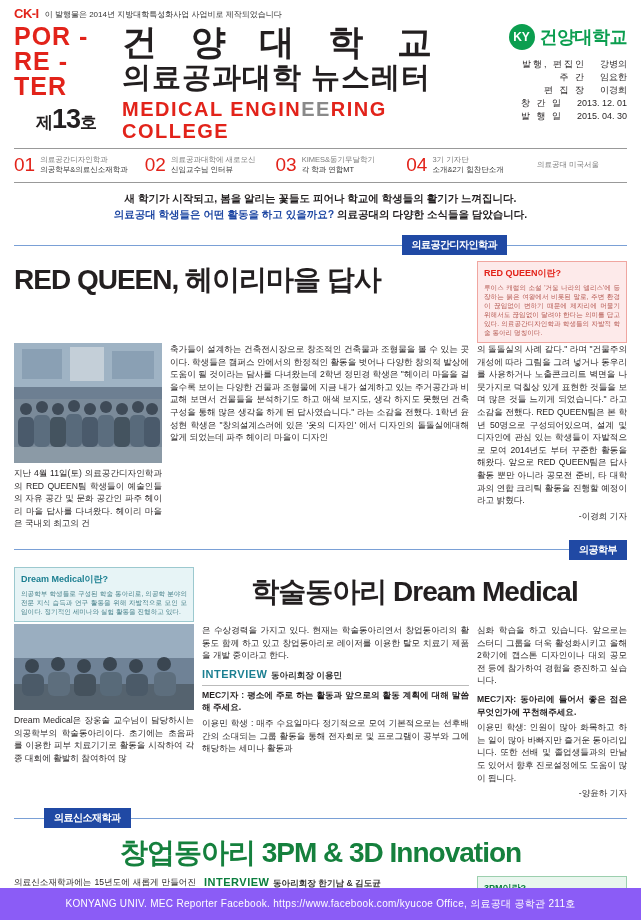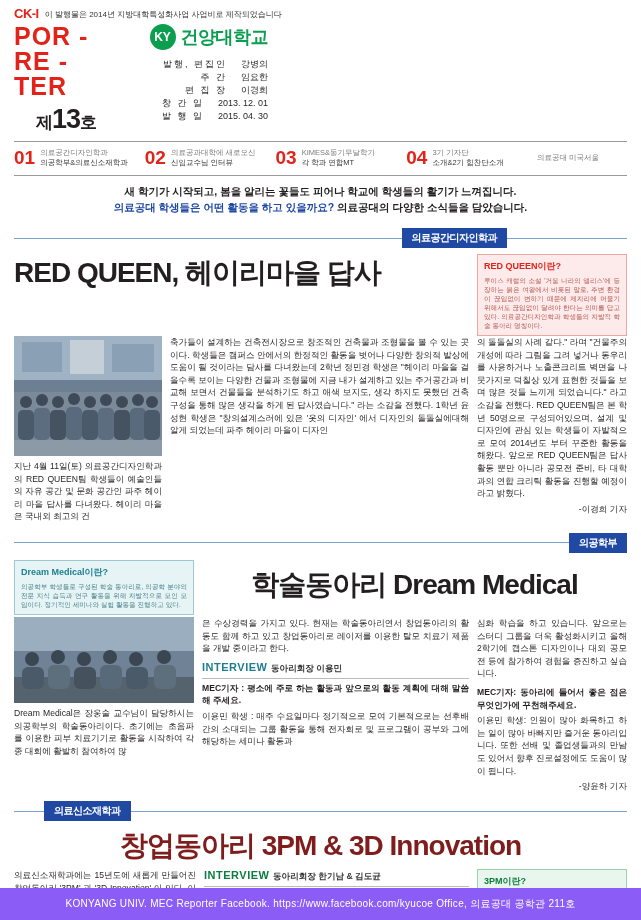--- a/index.html
+++ b/index.html
@@ -35,38 +35,38 @@
                display:flex; align-items:center; justify-content:center; font-weight:bold;text-align:right;}
   .univ { font-size:18px; font-weight:bold; color:#0b9e4f; letter-spacing:-0.5px;}
   .pubinfo { margin-top:8px; font-size:9px; line-height:13px; }
   .pubinfo div { display:flex; justify-content:flex-end; gap:14px; }
   .pubinfo .lbl { letter-spacing:2px; }
 
   
   .rule { border-top:1px solid #999; margin-top:6px; }
   .indexbar { display:flex; align-items:center; padding:5px 0 6px; gap:4px; }
   .idx { display:flex; align-items:center; gap:5px; flex:1; }
-  .idx .num { color:#e2231a; font-weight:bold; font-size:19px; }
+  .idx .num { color:#e2231a; font-weight:normal; font-size:19px; }
   .idx .txt { font-size:7.5px; line-height:10px; color:#333; }
   .idx .txt .top { color:#7a7a7a; }
   .rule2 { border-top:1px solid #999; }
 
   
   .lead { text-align:center; padding:7px 0 9px; font-size:10.5px; line-height:16px; font-weight:bold; }
   .lead .blue { color:#2049a4; }
 
   
   .sechead { display:flex; align-items:center; gap:0; margin-top:4px; }
   .sechead .bar { flex:1; height:1px; background:#7aa0d6; }
   .sechead .tag { background:#2049a4; color:#fff; font-size:10px; padding:3px 10px; font-weight:bold; letter-spacing:-0.5px;}
   .sechead.right .tag { order:2; }
   .sechead.right .bar { order:1; }
 
   .arttitle { font-size:28px; font-weight:bold; letter-spacing:-1px; margin:6px 0 4px; }
-  .arttitle.green { color:#7f1d1d; }
+  .arttitle.green { color:#15803d; }
 
   
   .art { display:flex; gap:8px; }
   .col { font-size:8.6px; line-height:12.6px; text-align:justify; }
   .photo { background:#6d7f92; position:relative; overflow:hidden; }
   .cap { font-size:8.6px; line-height:12.6px; margin-top:4px; text-align:justify;}
   .byline { text-align:right; font-size:8.6px; margin-top:4px; }
 
   .infobox { border:1px solid #f0a6a0; background:#fdeaea; padding:5px 6px; }
   .infobox .ib-t { color:#e2231a; font-size:9px; font-weight:bold; margin-bottom:3px; }
@@ -99,20 +99,27 @@
   <div class="masthead">
     <div class="reporter-col">
       <div class="rw">POR -</div>
       <div class="rw">RE -</div>
       <div class="rw">TER</div>
       <div class="issue">
         <span>제</span><b>13</b><span>호</span>
       </div>
     </div>
 
+    <div class="title-col">
+      <div class="t1">건 양 대 학 교</div>
+      <div class="t2">의료공과대학 뉴스레터</div>
+      <div class="t3">
+        <span>MEDICAL ENGIN</span><span class="gray">EE</span><span>RING COLLEGE</span>
+      </div>
+    </div>
 
     <div class="right-col">
       <div class="logo-row">
         <div class="logo-mark">KY</div>
         <div class="univ">건양대학교</div>
       </div>
       <div class="pubinfo">
         <div>
             <span class="lbl">발행, 편집인</span>
             <span>강병의</span>

